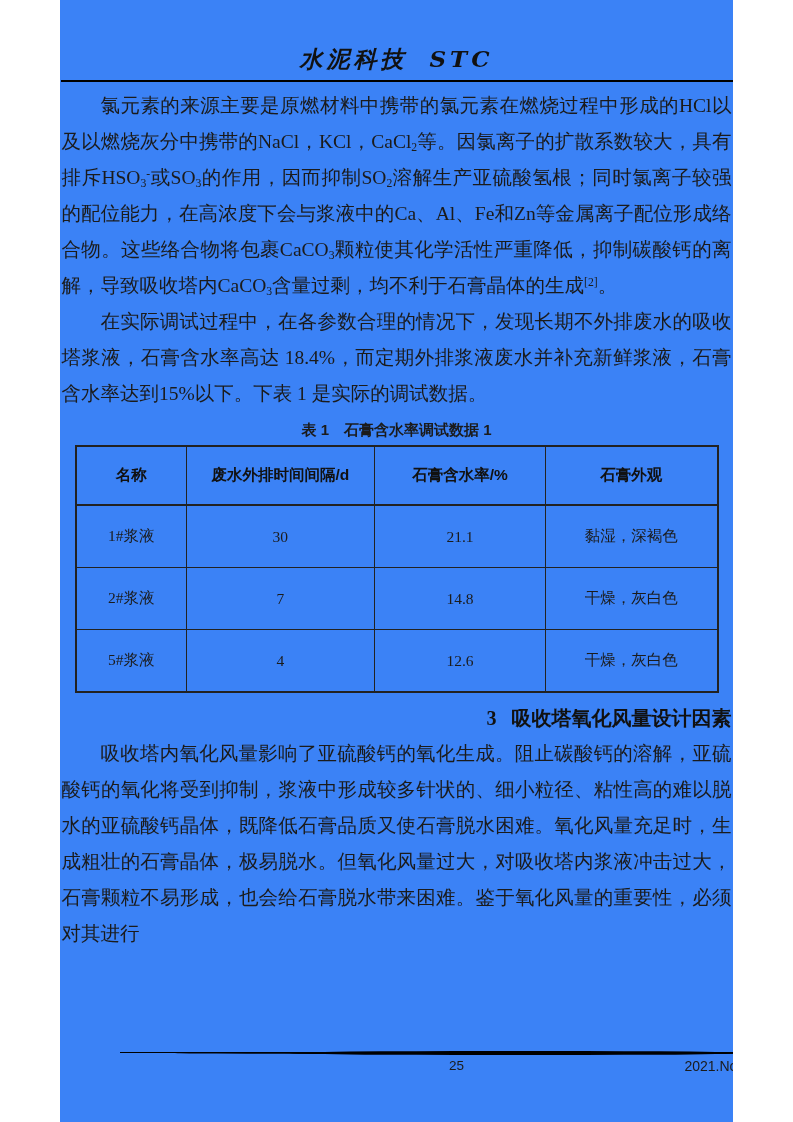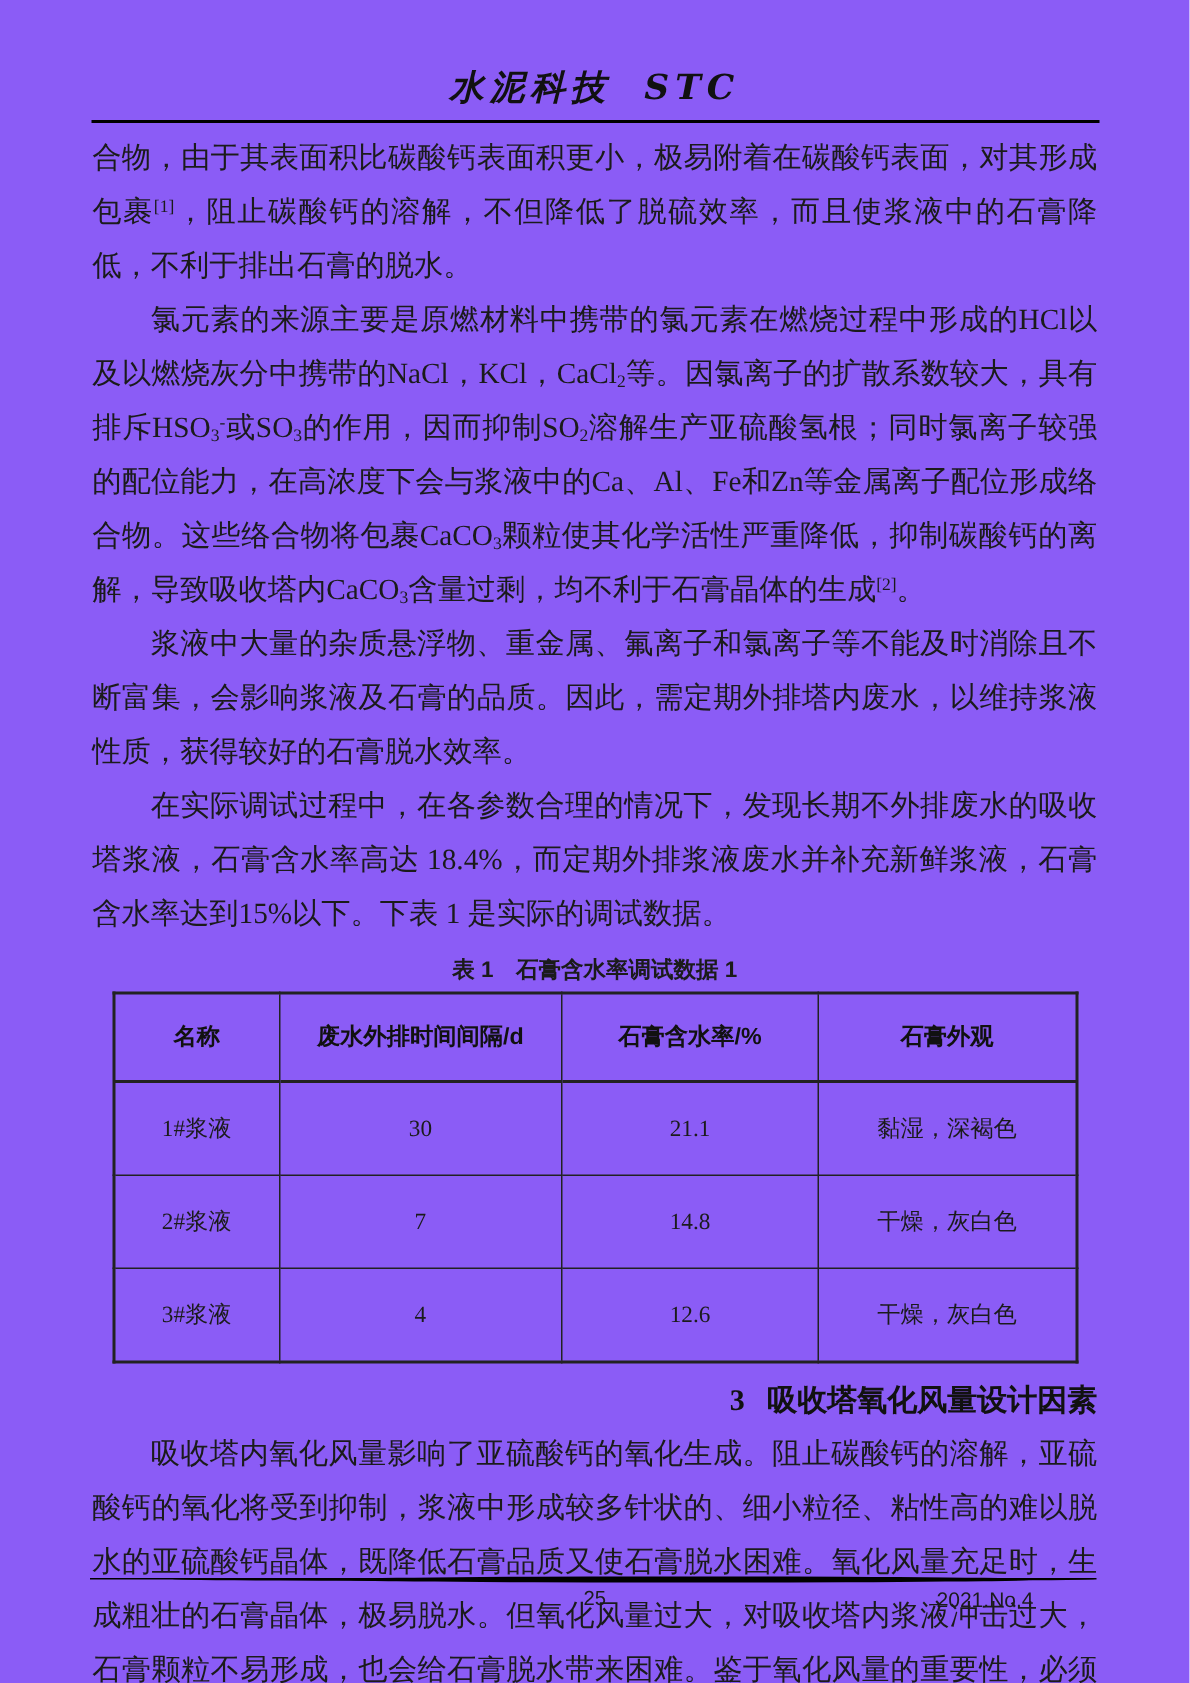--- a/index.html
+++ b/index.html
@@ -1,18 +1,18 @@
 <!DOCTYPE html>
 <html><head>
 <meta charset="utf-8">
 <style>
   html,body { margin:0; padding:0; background:#ffffff; }
   .page {
-    position:relative; width:793px; height:1122px; margin:0 auto;
-    background:#8b5cf6; overflow:hidden; color:#1b1b1b;
+    position:relative; width:673px; height:1122px; margin:0 auto;
+    background:#3b82f6; overflow:hidden; color:#1b1b1b;
     font-family:"Liberation Serif","DejaVu Serif",serif;
   }
   .doc-header { text-align:center; }
   .doc-title {
     margin:0; padding-top:44px; font-size:23px; line-height:30px;
     font-style:italic; font-weight:bold; letter-spacing:4px; word-spacing:10px;
     font-family:"DejaVu Serif","Liberation Serif",serif; color:#111;
   }
   .header-rule { width:672px; height:0; margin:6px auto 0; border-top:2px solid #000; }
 
@@ -72,23 +72,21 @@
 <div class="page">
 
   <div class="doc-header">
     <div class="doc-title">水泥科技 STC</div>
     <div class="header-rule"></div>
   </div>
 
   <div class="content">
 
     <div>
-        <p class="para">合物，由于其表面积比碳酸钙表面积更小，极易附着在碳酸钙表面，对其形成包裹<sup>[1]</sup>，阻止碳酸钙的溶解，不但降低了脱硫效率，而且使浆液中的石膏降低，不利于排出石膏的脱水。</p>
         <p class="para indent">氯元素的来源主要是原燃材料中携带的氯元素在燃烧过程中形成的HCl以及以燃烧灰分中携带的NaCl，KCl，CaCl<sub>2</sub>等。因氯离子的扩散系数较大，具有排斥HSO<sub>3</sub><sup>-</sup>或SO<sub>3</sub>的作用，因而抑制SO<sub>2</sub>溶解生产亚硫酸氢根；同时氯离子较强的配位能力，在高浓度下会与浆液中的Ca、Al、Fe和Zn等金属离子配位形成络合物。这些络合物将包裹CaCO<sub>3</sub>颗粒使其化学活性严重降低，抑制碳酸钙的离解，导致吸收塔内CaCO<sub>3</sub>含量过剩，均不利于石膏晶体的生成<sup>[2]</sup>。</p>
-        <p class="para indent">浆液中大量的杂质悬浮物、重金属、氟离子和氯离子等不能及时消除且不断富集，会影响浆液及石膏的品质。因此，需定期外排塔内废水，以维持浆液性质，获得较好的石膏脱水效率。</p>
         <p class="para indent">在实际调试过程中，在各参数合理的情况下，发现长期不外排废水的吸收塔浆液，石膏含水率高达 18.4%，而定期外排浆液废水并补充新鲜浆液，石膏含水率达到15%以下。下表 1 是实际的调试数据。</p>
       </div>
 
     <div class="table-caption">表 1　石膏含水率调试数据 1</div>
 
     <table class="data-table">
         <thead>
           <tr>
             <th>名称</th>
             <th>废水外排时间间隔/d</th>
@@ -103,21 +101,21 @@
             <td>21.1</td>
             <td>黏湿，深褐色</td>
           </tr>
           <tr>
             <td>2#浆液</td>
             <td>7</td>
             <td>14.8</td>
             <td>干燥，灰白色</td>
           </tr>
           <tr>
-            <td>3#浆液</td>
+            <td>5#浆液</td>
             <td>4</td>
             <td>12.6</td>
             <td>干燥，灰白色</td>
           </tr>
         </tbody>
       </table>
 
     <h2 class="section-heading">
       <span class="sec-num">3</span><span>吸收塔氧化风量设计因素</span>
     </h2>

